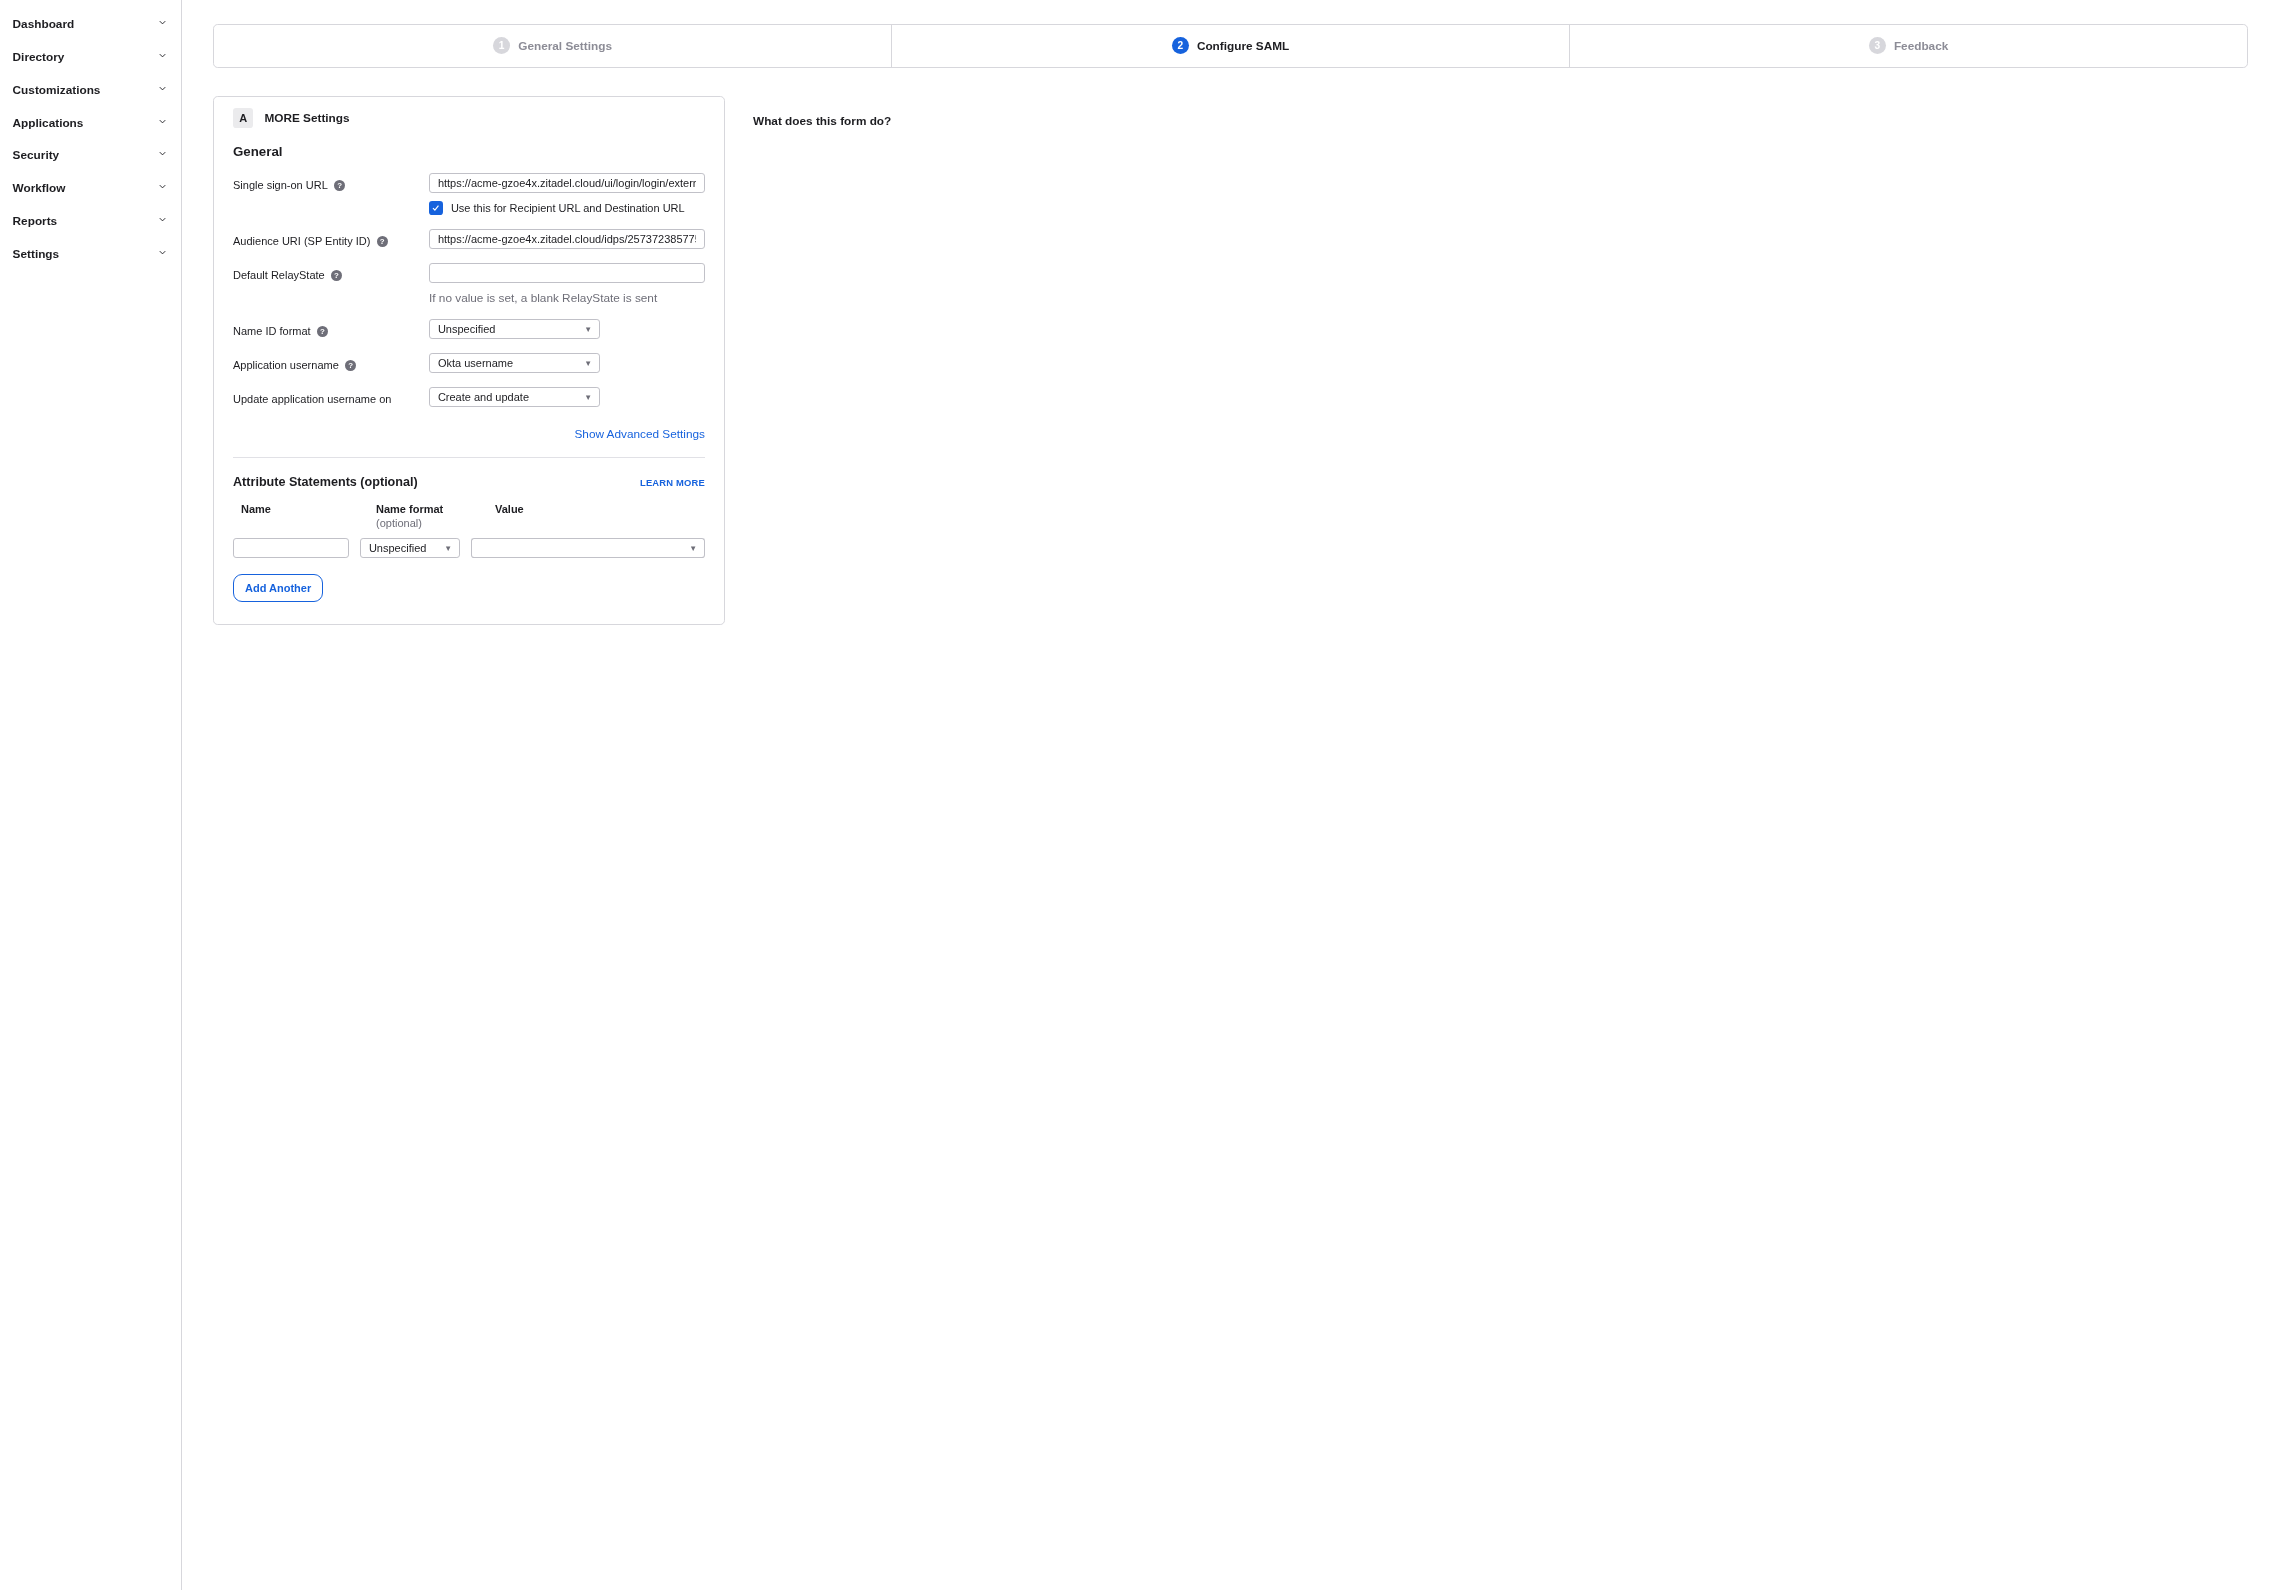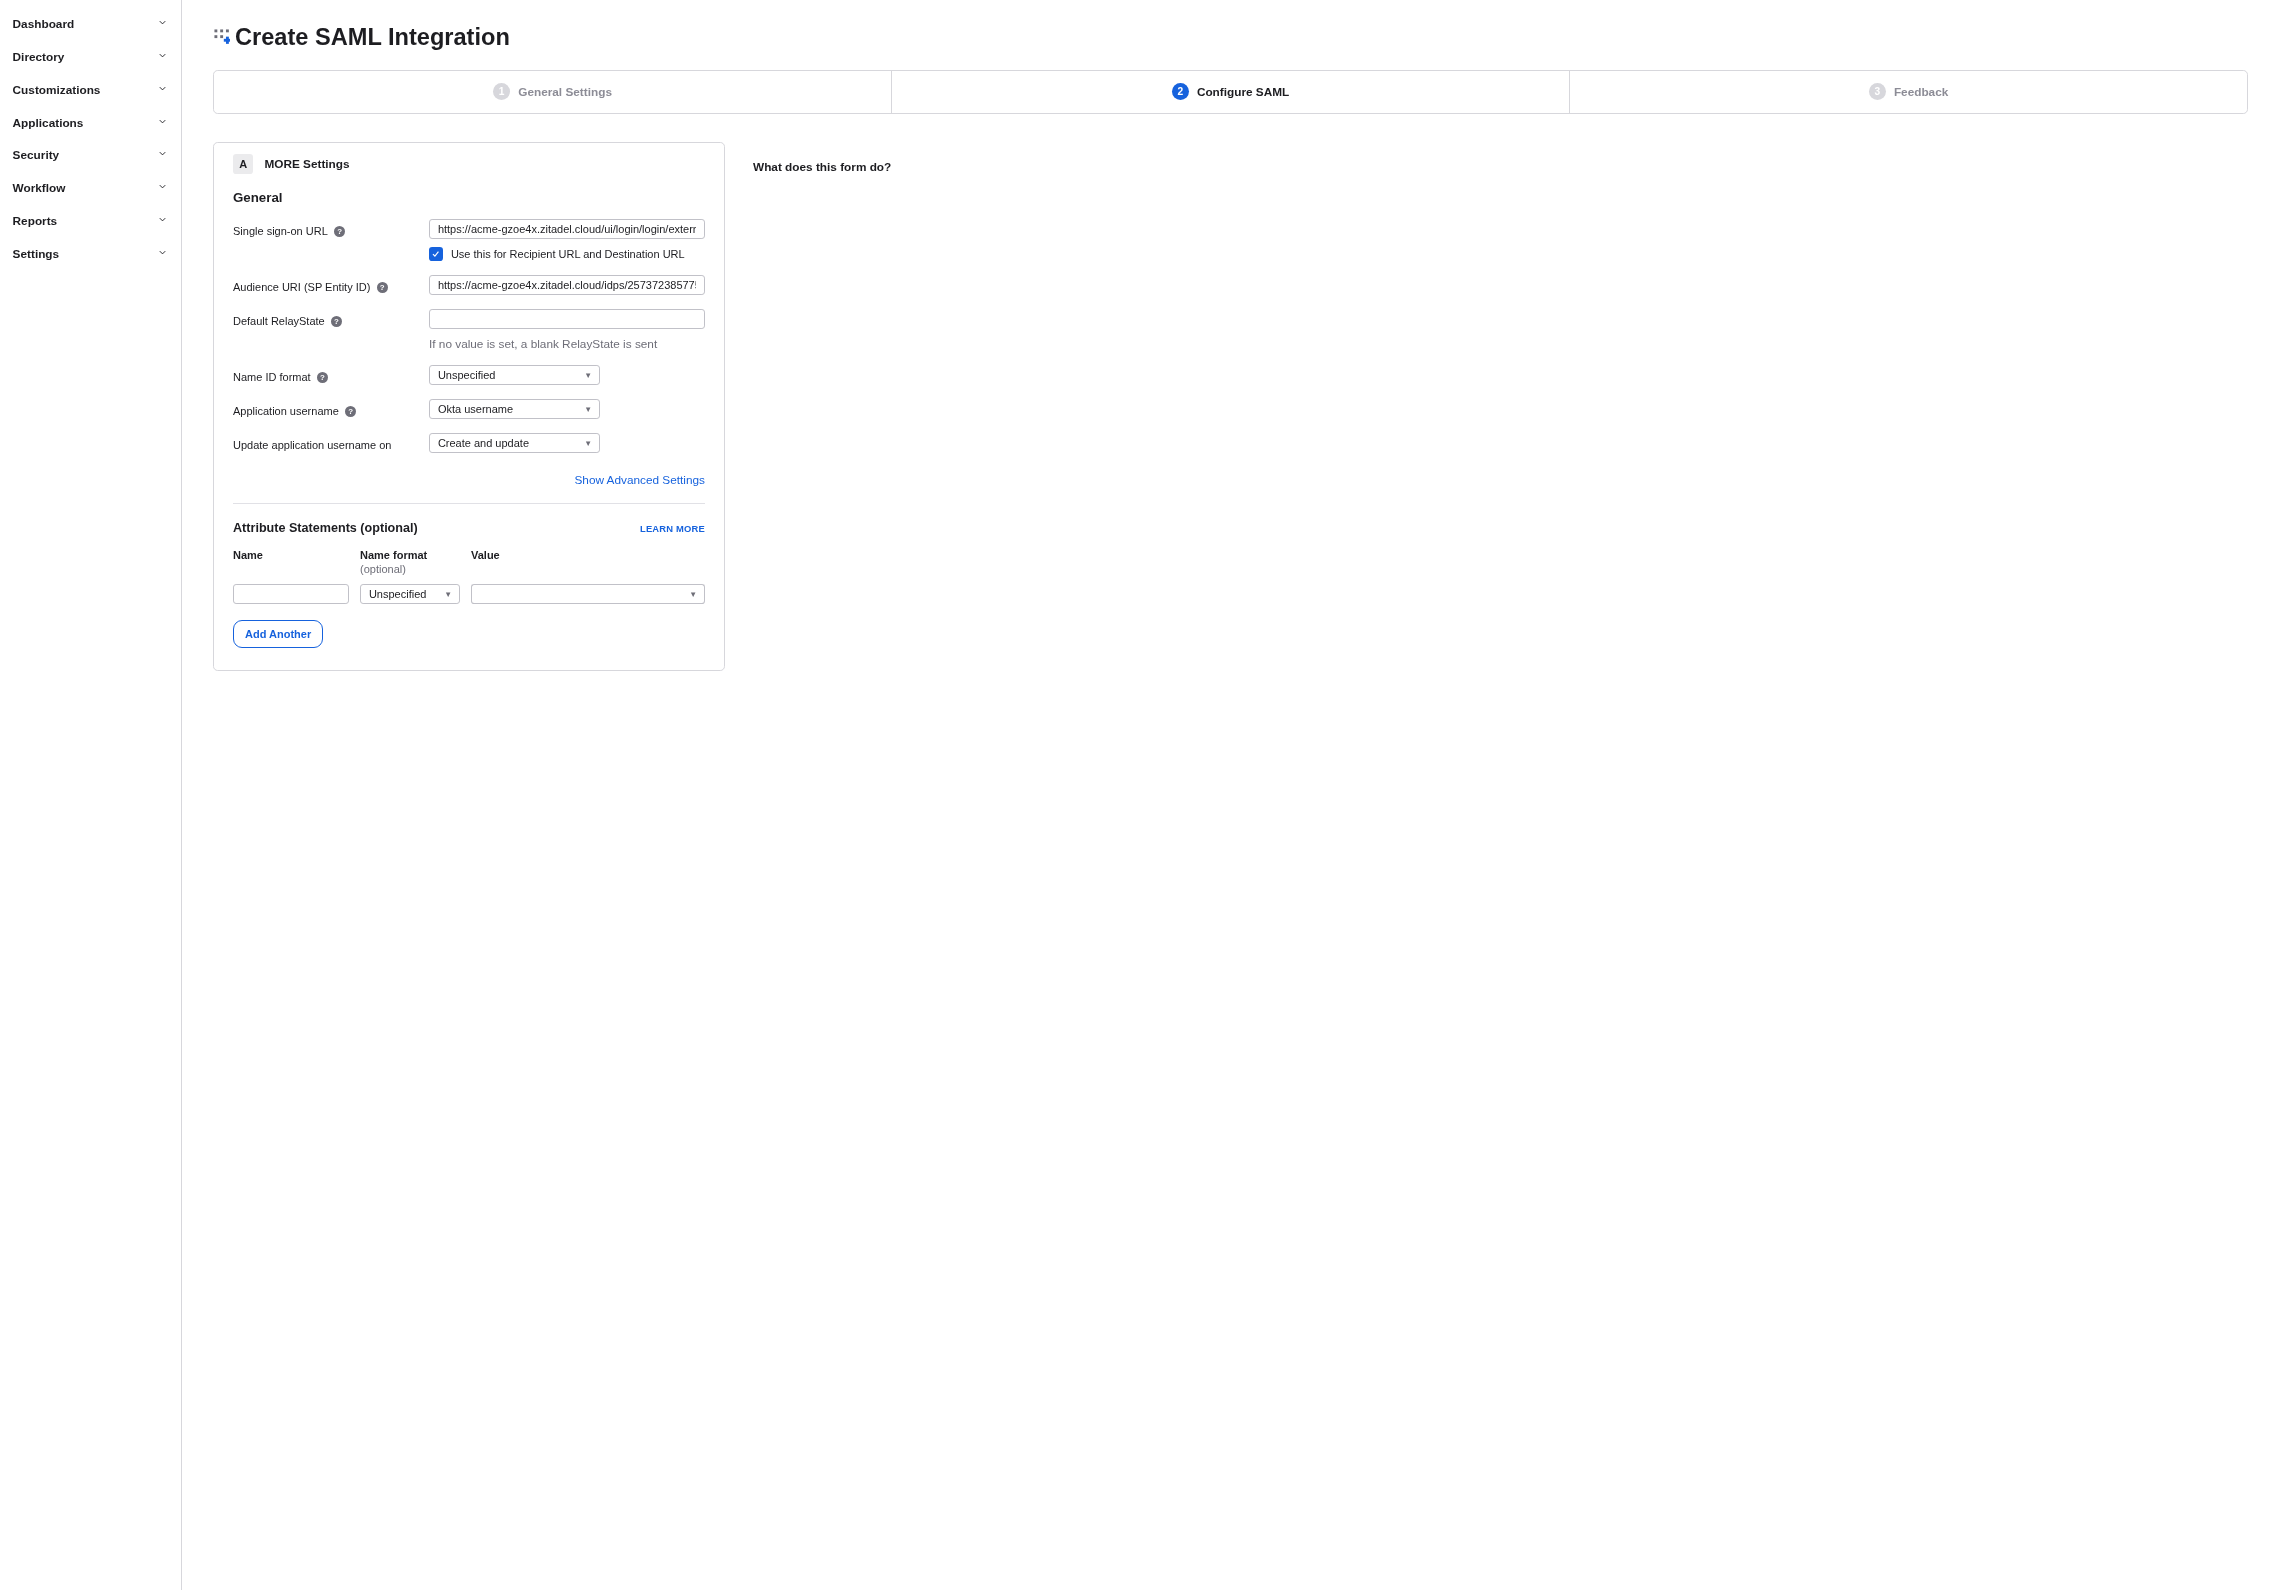--- a/index.html
+++ b/index.html
@@ -100,21 +100,21 @@
 }
 .checkbox-box svg { width: 9.4px; height: 9.4px; stroke: #fff; stroke-width: 3; fill: none; }
 .hint { color: #6e6e78; font-size: 11.8px; margin-top: 7.9px; }
 .adv-link { text-align: right; margin: 20.4px 0 15.7px 0; }
 .adv-link a { color: #1662dd; font-size: 11.8px; text-decoration: none; cursor: pointer; }
 .divider { border-top: 0.8px solid #e1e1e6; margin-bottom: 17.3px; }
 .attr-head { display: flex; justify-content: space-between; align-items: center; margin-bottom: 14px; }
 .attr-title { font-weight: 700; font-size: 12.6px; }
 .learn-more { color: #1662dd; font-size: 9.4px; font-weight: 600; letter-spacing: 0.2px; text-decoration: none; }
 .attr-cols { display: flex; gap: 11px; margin-bottom: 9.4px; }
-.attr-col { font-weight: 700; font-size: 11px; }
+.attr-col { font-weight: 700; font-size: 11px; margin-left: 8px; }
 .attr-col.name { width: 116px; }
 .attr-col.fmt { width: 100px; }
 .attr-col .sub { font-weight: 400; color: #6e6e78; display: block; margin-top: 1.6px; }
 .attr-row { display: flex; gap: 11px; margin-bottom: 15.7px; }
 .attr-row .text-input.name { width: 116px; }
 .attr-row .select-wrap.fmt { width: 100px; }
 .attr-row .value-wrap { display: flex; flex: 1; }
 .attr-row .value-wrap .text-input { border-right: none; border-top-right-radius: 0; border-bottom-right-radius: 0; }
 .attr-row .value-wrap .dd-btn {
   width: 25px; border: 0.8px solid #c1c1c8; border-left: none;
@@ -180,38 +180,20 @@
     </div>
     <div class="sidebar-item">
       <span>Settings</span>
       <span class="chev"><svg viewBox="0 0 24 24">
             <polyline points="6 9 12 15 18 9"></polyline>
           </svg></span>
     </div>
   </nav>
 
   <main class="main">
-    <div class="page-title-row">
-      <span class="app-icon">
-        <svg viewBox="0 0 24 24">
-            <g fill="#6e6e78">
-              <rect x="2" y="2" width="4" height="4"></rect>
-              <rect x="10" y="2" width="4" height="4"></rect>
-              <rect x="18" y="2" width="4" height="4"></rect>
-              <rect x="2" y="10" width="4" height="4"></rect>
-              <rect x="10" y="10" width="4" height="4"></rect>
-            </g>
-            <g fill="#1662dd">
-              <rect x="18" y="12" width="4" height="10"></rect>
-              <rect x="15" y="15" width="10" height="4"></rect>
-            </g>
-          </svg>
-      </span>
-      <h1 class="page-title">Create SAML Integration</h1>
-    </div>
 
     <div class="wizard">
       <div class="wizard-step">
         <span class="step-num">1</span>
         <span>General Settings</span>
       </div>
       <div class="wizard-step active">
         <span class="step-num">2</span>
         <span>Configure SAML</span>
       </div>

